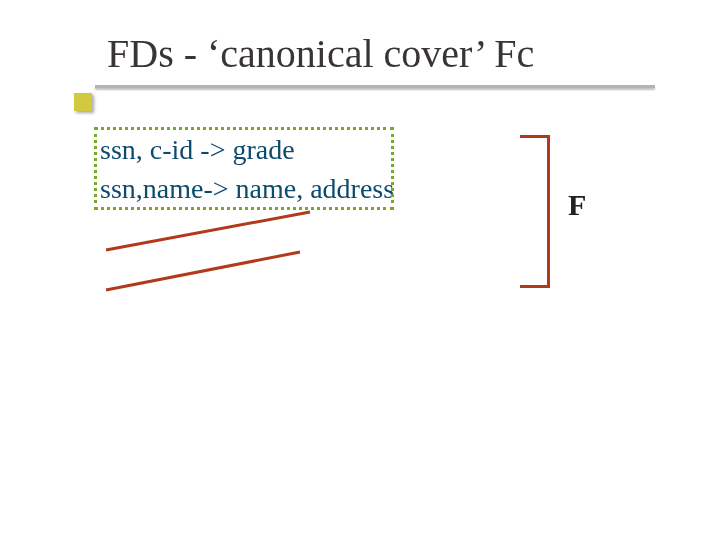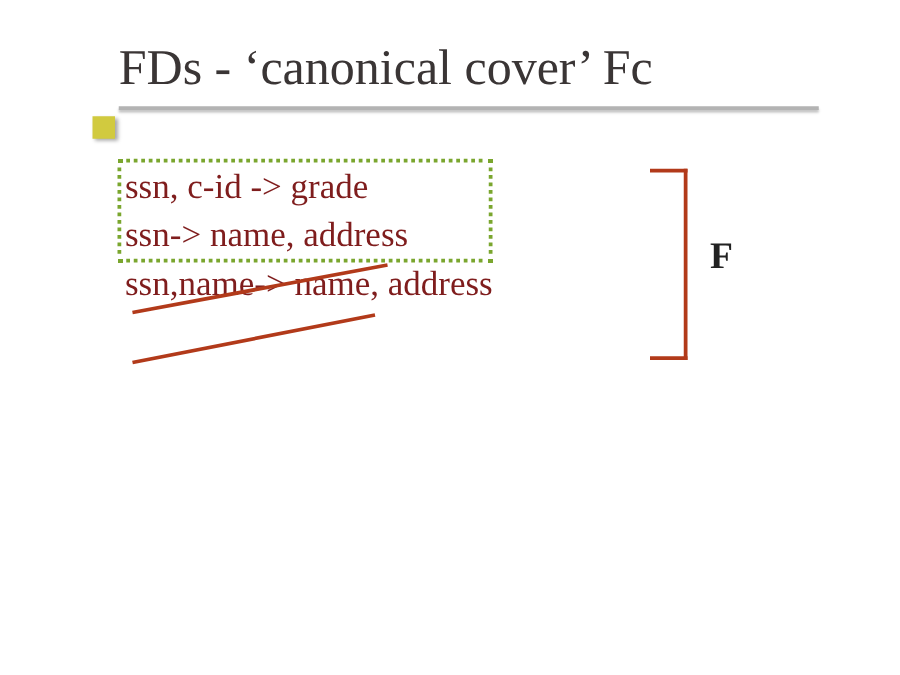--- a/index.html
+++ b/index.html
@@ -14,21 +14,21 @@
   }
   .title-wrap {
     position: absolute;
     left: 95px;
     top: 30px;
     width: 560px;
   }
   .title {
     font-size: 40px;
     color: #3a3535;
-    margin: 0 0 8px 0;
+    margin: 0 0 8px 12px;
     font-weight: normal;
   }
   .title-underline {
     height: 3px;
     background: #b3b3b3;
     width: 100%;
     box-shadow: 0 2px 2px rgba(0,0,0,0.25);
   }
   .accent-box {
     position: absolute;
@@ -38,21 +38,21 @@
     height: 18px;
     background: #d1ca3f;
     box-shadow: 2px 2px 3px rgba(0,0,0,0.35);
   }
   .content {
     position: absolute;
     left: 100px;
     top: 130px;
     font-size: 28px;
     line-height: 1.4;
-    color: #7f1d1d;
+    color: #0c4a6e;
   }
   .fd-line {
     white-space: pre;
   }
   .dotted-box {
     position: absolute;
     border: 3px dotted #7aa62e;
     box-sizing: border-box;
   }
   .bracket {
@@ -78,21 +78,20 @@
 <body>
 
 <div class="title-wrap">
   <div class="title">FDs - ‘canonical cover’ Fc</div>
   <div class="title-underline"></div>
 </div>
 <div class="accent-box"></div>
 
 <div class="content">
   <div class="fd-line">ssn, c-id -&gt; grade</div>
-  <div class="fd-line">ssn-&gt; name, address</div>
   <div class="fd-line">ssn,name-&gt; name, address</div>
 </div>
 
 <div class="dotted-box" style="left:94px; top:127px; width:300px; height:83px;"></div>
 
 <div class="bracket" style="left:520px; top:135px; width:30px; height:153px;"></div>
 
 <div class="label-f" style="left:568px; top:188px;">F</div>
 
 <svg class="strike-svg" style="left:100px; top:208px;" width="360" height="50">

